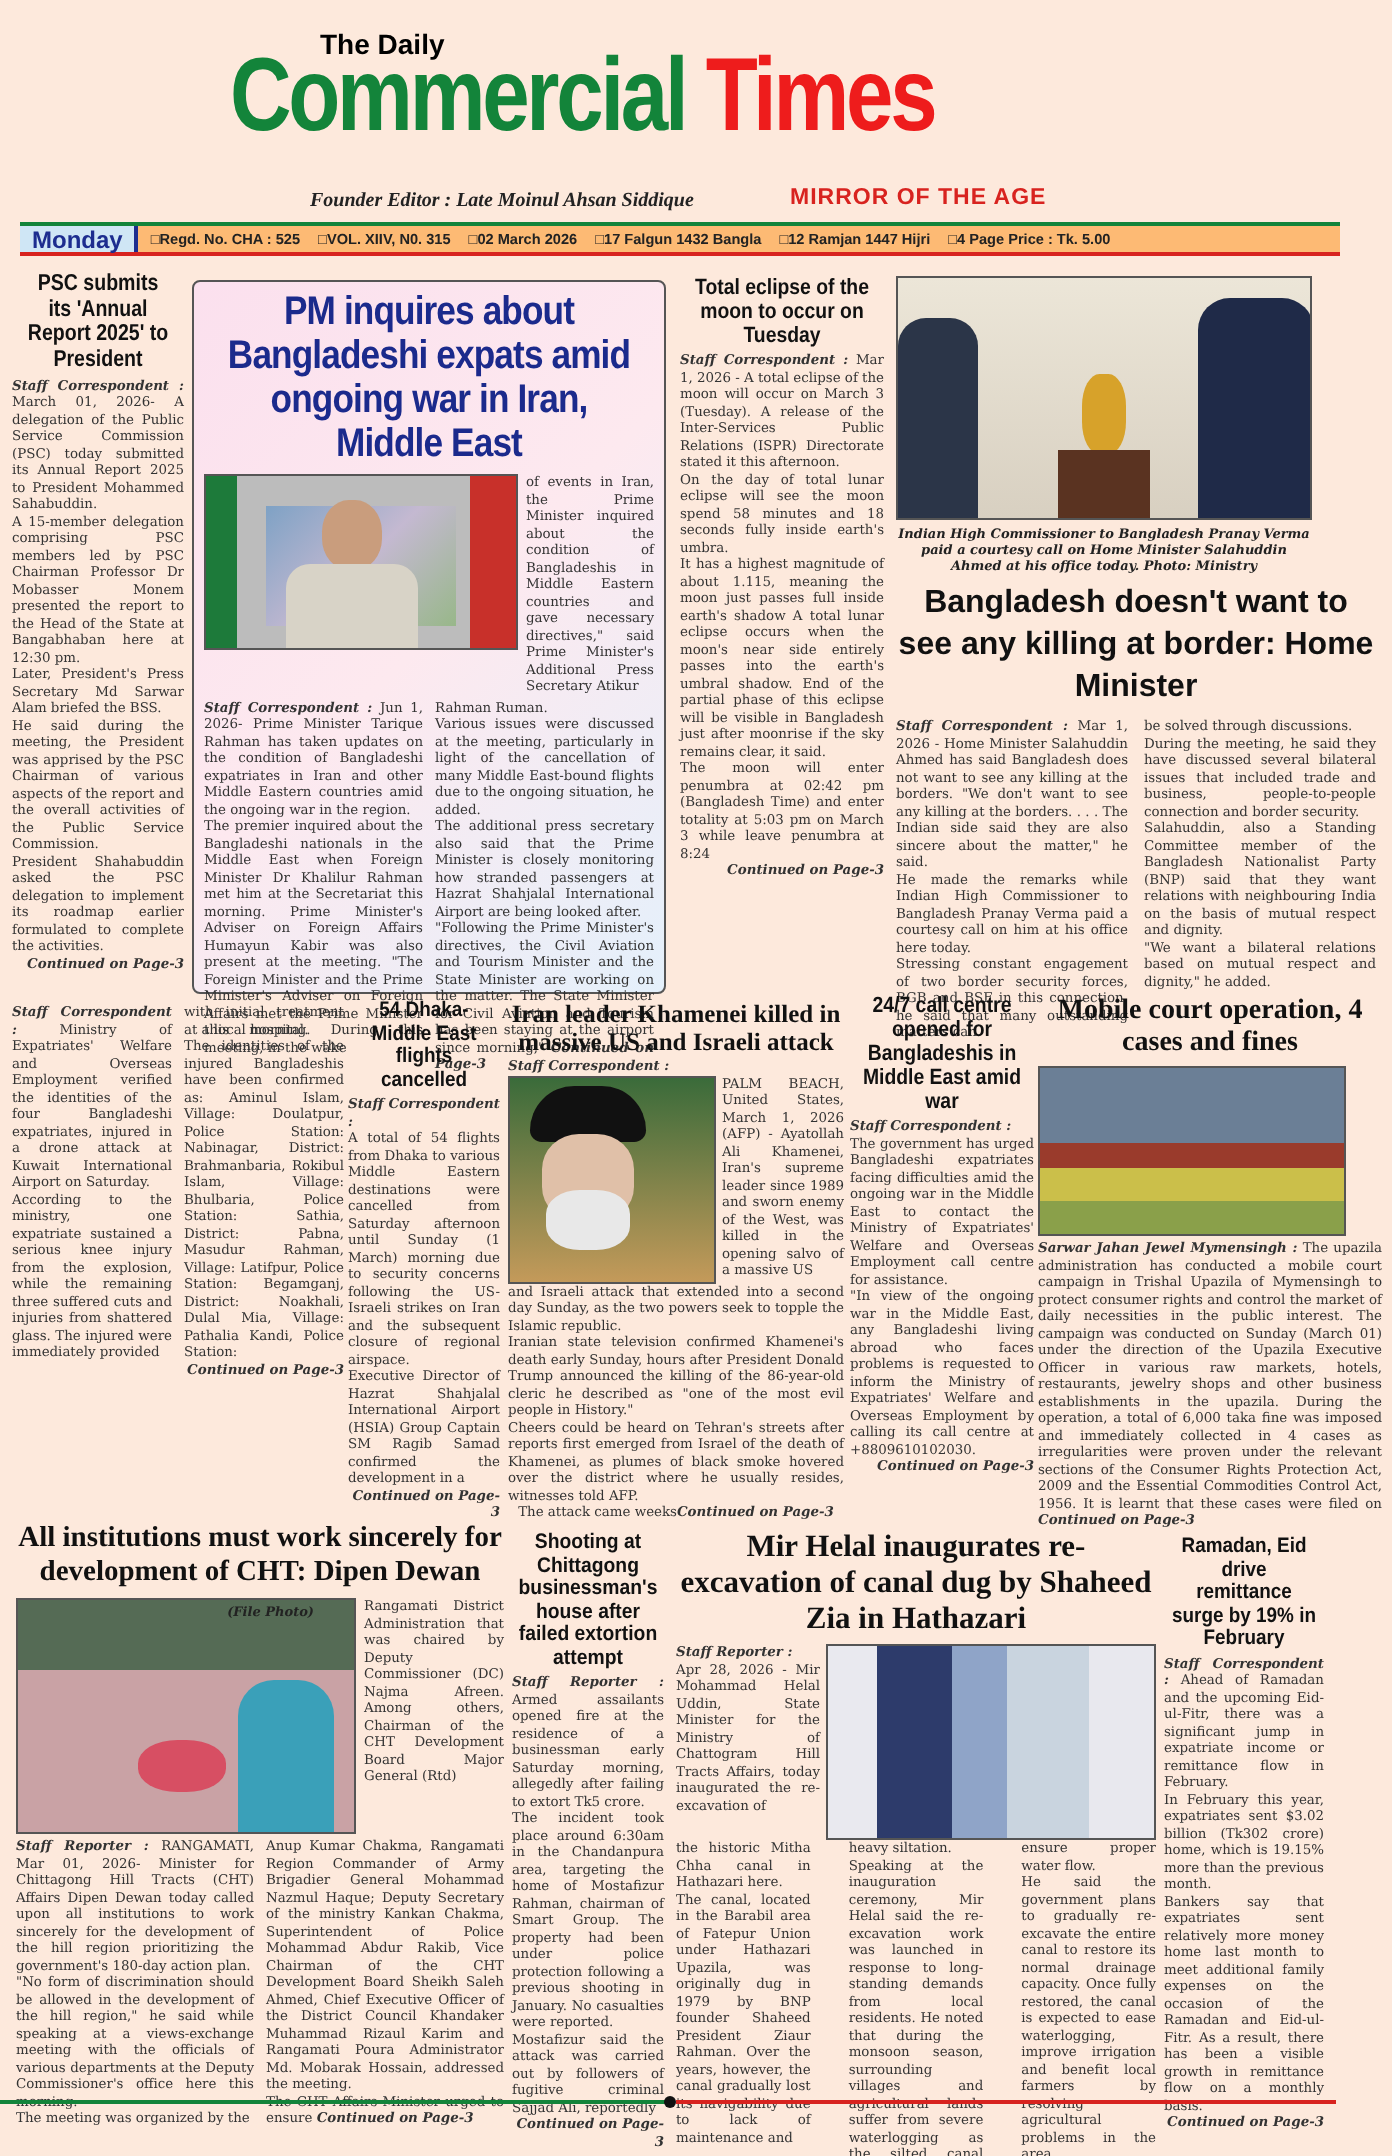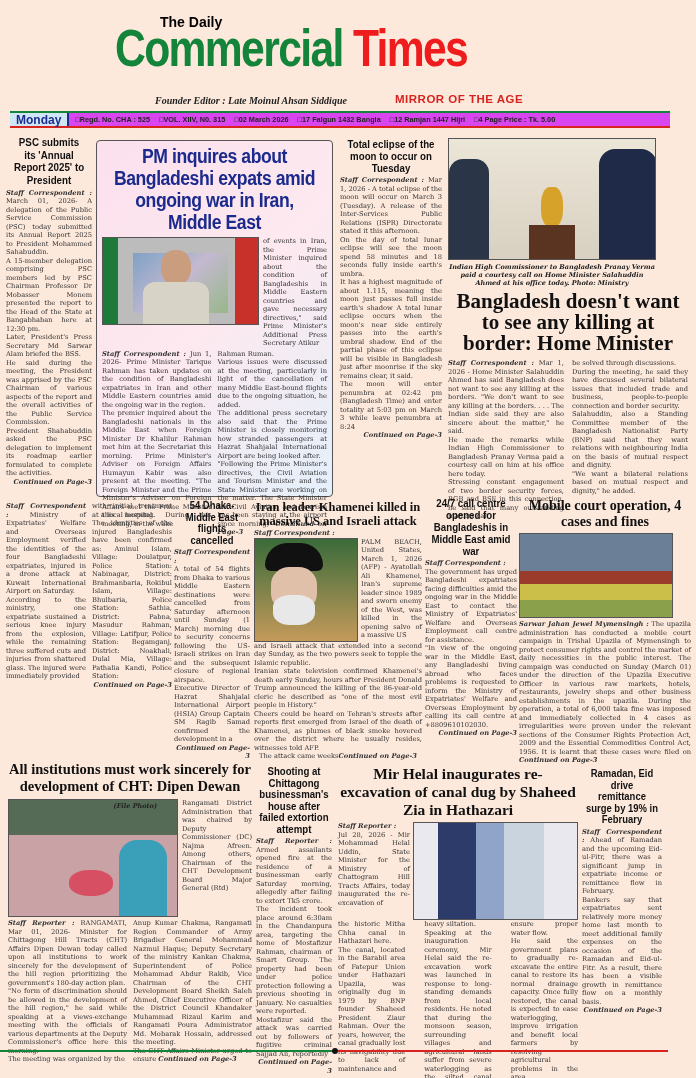--- a/index.html
+++ b/index.html
@@ -5,21 +5,21 @@
   * { box-sizing: border-box; margin: 0; padding: 0; }
   html, body { width: 696px; height: 1078px; background: #fde9dc; overflow: hidden; }
   body { position: relative; font-family: "DejaVu Serif", serif; color: #222; }
   .abs { position: absolute; }
   .masthead-small { left: 160px; top: 14px; font-family: "Liberation Sans", sans-serif; font-weight: bold; font-size: 14px; color: #000; }
   .masthead-title { left: 115px; top: 18px; font-family: "Liberation Sans", sans-serif; font-weight: bold; font-size: 52px; letter-spacing: -2px; line-height: 60px; transform: scaleX(0.82); transform-origin: left top; white-space: nowrap; }
   .masthead-title .green { color: #13843a; }
   .masthead-title .red { color: #ee1c1c; }
   .founder { left: 155px; top: 95px; font-family: "Liberation Serif", serif; font-style: italic; font-weight: bold; font-size: 10px; color: #222; }
   .tagline { left: 395px; top: 93px; font-family: "Liberation Sans", sans-serif; font-weight: bold; font-size: 11.5px; color: #d8231f; letter-spacing: 0.5px; }
-  .infobar { left: 10px; top: 111px; width: 660px; height: 17px; border-top: 2px solid #13843a; border-bottom: 2px solid #d8231f; background: #d946ef; display: flex; align-items: center; }
+  .infobar { left: 10px; top: 111px; width: 660px; height: 17px; border-top: 2px solid #13843a; border-bottom: 2px solid #d8231f; background: #fdba74; display: flex; align-items: center; }
   .infobar .day { background: #cfe6f5; color: #1d2d8f; font-family: "Liberation Sans", sans-serif; font-weight: bold; font-size: 12px; padding: 0 6px; height: 100%; display: flex; align-items: center; border-right: 2px solid #1d2d8f; }
   .infobar .items { display: flex; gap: 9px; padding-left: 6px; font-family: "Liberation Sans", sans-serif; font-size: 7.3px; font-weight: bold; color: #222; white-space: nowrap; }
   .infobar .items span::before { content: "\25A1 "; font-weight: normal; }
 
   h2.hl { font-family: "Liberation Serif", serif; font-weight: bold; text-align: center; color: #111; line-height: 1.1; }
   .txt { font-size: 6.7px; line-height: 8.5px; text-align: justify; color: #333; font-family: "DejaVu Serif", serif; }
   .txt p { margin: 0; }
   .by { font-style: italic; font-weight: bold; }
   .cont { font-style: italic; font-weight: bold; text-align: right; }
   .img { background: #888; border: 1px solid #555; position: relative; overflow: hidden; }
@@ -106,21 +106,21 @@
 </div>
 
 <div class="abs" style="left:448px;top:138px;width:240px;">
   <div class="img" style="width:208px;height:122px;background:linear-gradient(180deg,#ece6d8,#d8d0c1);">
     <div class="abs" style="left:0;top:20px;width:40px;height:100px;background:#2b3548;border-radius:14px 14px 0 0;"></div>
     <div class="abs" style="left:150px;top:10px;width:58px;height:110px;background:#1f2a48;border-radius:16px 16px 0 0;"></div>
     <div class="abs" style="left:92px;top:48px;width:22px;height:40px;background:#d7a22a;border-radius:40%;"></div>
     <div class="abs" style="left:80px;top:86px;width:46px;height:34px;background:#5a3321;"></div>
   </div>
   <div class="caption" style="margin-top:3px;width:208px;">Indian High Commissioner to Bangladesh Pranay Verma paid a courtesy call on Home Minister Salahuddin Ahmed at his office today. Photo: Ministry</div>
-  <h2 class="hl" style="font-size:21px;font-family:Liberation Serif, serif;margin-top:4px;line-height:21px;">Bangladesh doesn't want to see any killing at border: Home Minister</h2>
+  <h2 class="hl" style="font-size:16px;font-family:Liberation Sans, sans-serif;margin-top:4px;line-height:21px;">Bangladesh doesn't want to see any killing at border: Home Minister</h2>
   <div style="display:flex;gap:8px;margin-top:5px;">
     <div class="txt" style="flex:1;">
       <span class="by">Staff Correspondent :</span>
       <p style="display:inline">Mar 1, 2026 - Home Minister Salahuddin Ahmed has said Bangladesh does not want to see any killing at the borders. "We don't want to see any killing at the borders. . . . The Indian side said they are also sincere about the matter," he said.</p>
       <p>He made the remarks while Indian High Commissioner to Bangladesh Pranay Verma paid a courtesy call on him at his office here today.</p>
       <p>Stressing constant engagement of two border security forces, BGB and BSF in this connection, he said that many outstanding matters can</p>
     </div>
     <div class="txt" style="flex:1;">
       <p>be solved through discussions.</p>
       <p>During the meeting, he said they have discussed several bilateral issues that included trade and business, people-to-people connection and border security.</p>
@@ -234,21 +234,21 @@
     <p>Mostafizur said the attack was carried out by followers of fugitive criminal Sajjad Ali, reportedly</p>
     <p class="cont">Continued on Page-3</p>
   </div>
 </div>
 
 <div class="abs" style="left:338px;top:765px;width:240px;">
   <h2 class="hl" style="font-size:15.5px;line-height:18px;">Mir Helal inaugurates re-excavation of canal dug by Shaheed Zia in Hathazari</h2>
   <div style="display:flex;gap:3px;margin-top:3px;">
     <div class="txt" style="width:72px;">
       <span class="by">Staff Reporter :</span>
-      <p>Jul 28, 2026 - Mir Mohammad Helal Uddin, State Minister for the Ministry of Chattogram Hill Tracts Affairs, today inaugurated the re-excavation of</p>
+      <p>Apr 28, 2026 - Mir Mohammad Helal Uddin, State Minister for the Ministry of Chattogram Hill Tracts Affairs, today inaugurated the re-excavation of</p>
     </div>
     <div class="img" style="flex:1;height:98px;background:linear-gradient(90deg,#e9e9ef 0 15%,#2d3b6b 15% 38%,#8fa4c8 38% 55%,#c9d4df 55% 80%,#e8e8ee 80%);"></div>
   </div>
   <div style="display:flex;gap:19px;">
     <div class="txt" style="width:72px;">
       <p>the historic Mitha Chha canal in Hathazari here.</p>
       <p>The canal, located in the Barabil area of Fatepur Union under Hathazari Upazila, was originally dug in 1979 by BNP founder Shaheed President Ziaur Rahman. Over the years, however, the canal gradually lost its navigability due to lack of maintenance and</p>
     </div>
     <div class="txt" style="width:72px;">
       <p>heavy siltation.</p>
@@ -259,20 +259,21 @@
       <p>He said the government plans to gradually re-excavate the entire canal to restore its normal drainage capacity. Once fully restored, the canal is expected to ease waterlogging, improve irrigation and benefit local farmers by resolving agricultural problems in the area.</p>
     </div>
   </div>
 </div>
 
 <div class="abs" style="left:582px;top:768px;width:80px;">
   <h2 class="hl" style="font-size:10.5px;font-family:'Liberation Sans',sans-serif;transform:scaleX(0.9);">Ramadan, Eid drive remittance surge by 19% in February</h2>
   <div class="txt" style="margin-top:2px;">
     <span class="by">Staff Correspondent :</span>
     <p style="display:inline">Ahead of Ramadan and the upcoming Eid-ul-Fitr, there was a significant jump in expatriate income or remittance flow in February.</p>
+    <p>In February this year, expatriates sent $3.02 billion (Tk302 crore) home, which is 19.15% more than the previous month.</p>
     <p>Bankers say that expatriates sent relatively more money home last month to meet additional family expenses on the occasion of the Ramadan and Eid-ul-Fitr. As a result, there has been a visible growth in remittance flow on a monthly basis.</p>
     <p class="cont">Continued on Page-3</p>
   </div>
 </div>
 
 <div class="abs hr-green" style="left:0;top:1050px;width:335px;"></div>
 <div class="abs" style="left:332px;top:1048px;width:6px;height:6px;border-radius:50%;background:#111;"></div>
 <div class="abs hr-red" style="left:338px;top:1050px;width:330px;"></div>
 
 </body></html>

